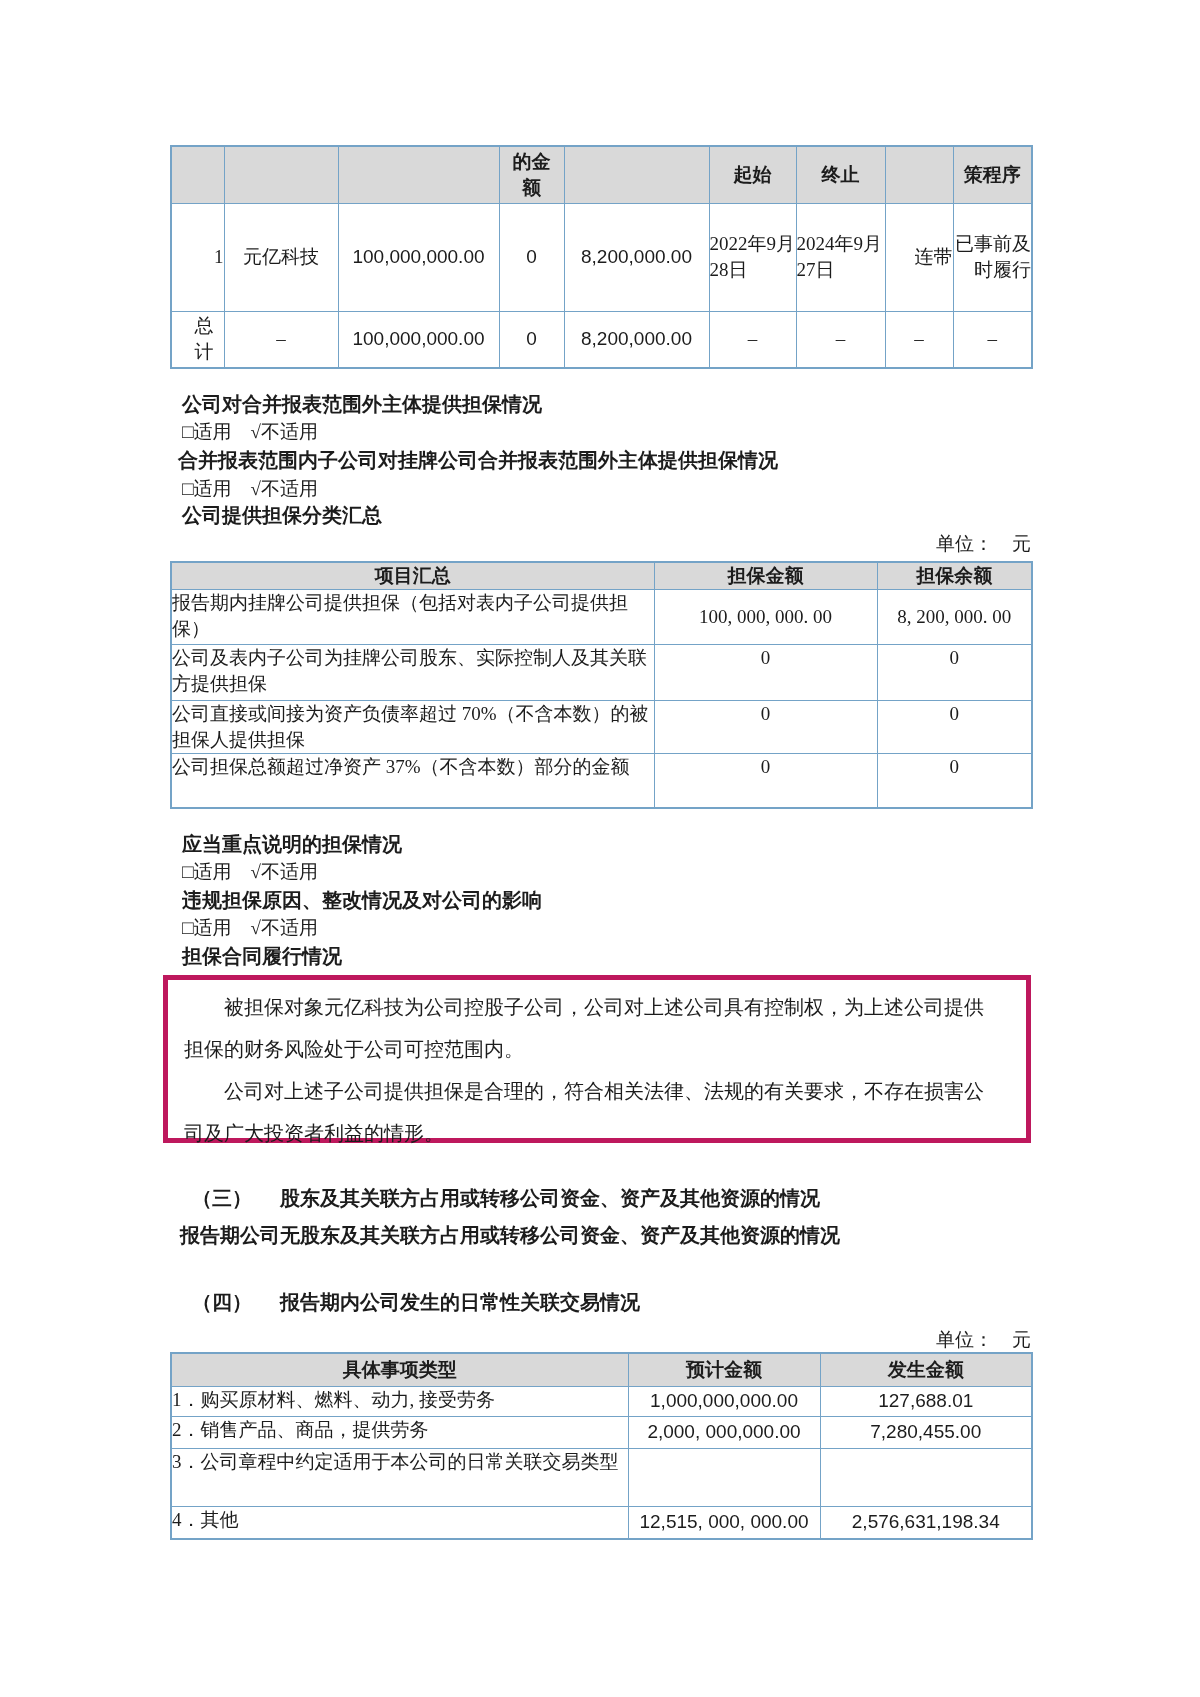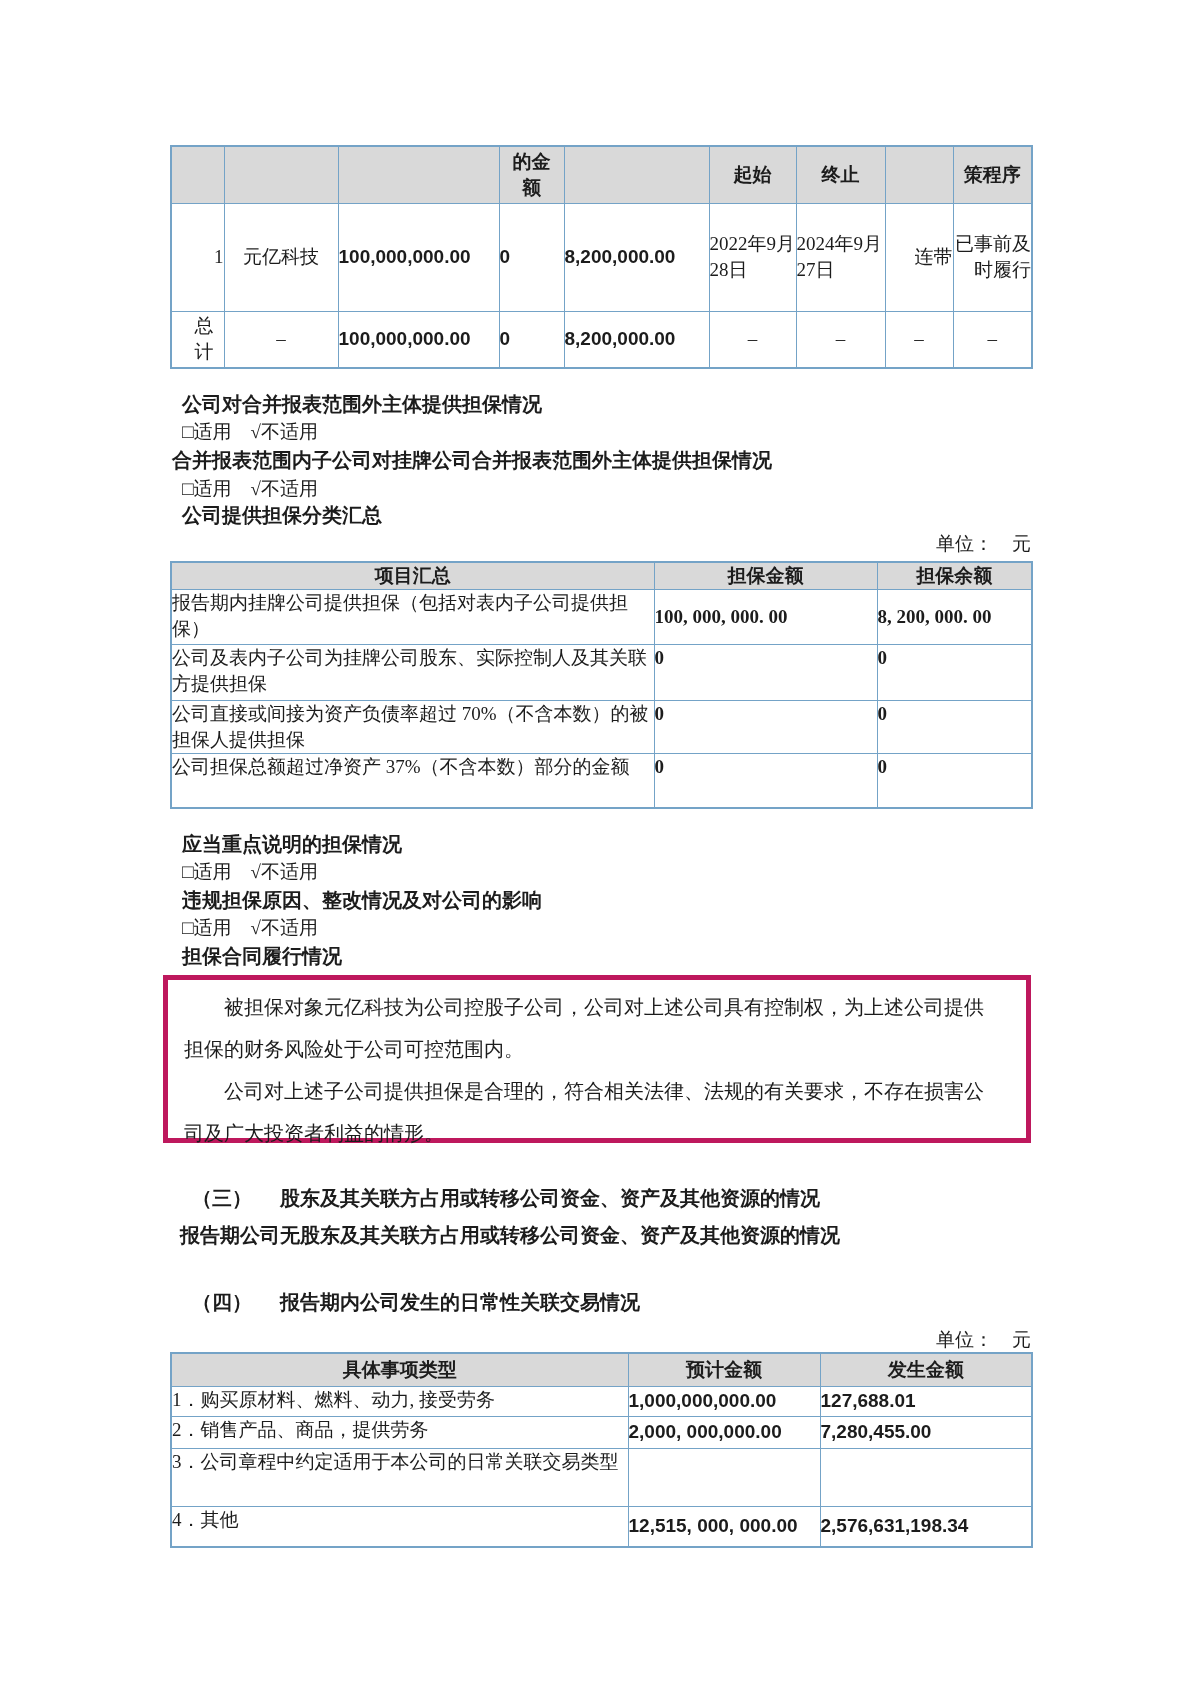--- a/index.html
+++ b/index.html
@@ -21,21 +21,21 @@
     padding:0;overflow:hidden;word-break:break-all;
   }
   table.doc th{
     background:#d9d9d9;font-weight:bold;text-align:center;vertical-align:middle;
     font-family:"Liberation Sans","DejaVu Sans",sans-serif;
   }
   .num{font-family:"Liberation Sans","DejaVu Sans",sans-serif;}
   .numser{font-family:"Liberation Serif","DejaVu Serif",serif;}
   .tl{text-align:left;padding:2px 6px;vertical-align:top;}
   .tc{text-align:center;vertical-align:middle;}
-  .trr{text-align:left;padding:2px 10px 2px 2px;vertical-align:middle;font-weight:bold;}
+  .trr{text-align:center;padding:2px 10px 2px 2px;vertical-align:middle;}
   .vtop{vertical-align:top;padding-top:3px;}
   .seq{text-align:right;padding-right:14px;vertical-align:middle;}
   .narrow{padding-left:20px;padding-right:20px;text-align:right;vertical-align:middle;}
   .wrap2{padding-left:13px;padding-right:13px;text-align:right;vertical-align:middle;}
   .htop{vertical-align:top;padding-top:4px;margin-top:40px;}
   .datecell{text-align:left;padding:2px 5px;vertical-align:middle;}
   
   .hd{font-weight:bold;font-size:20px;line-height:22px;
       font-family:"Liberation Sans","DejaVu Sans",sans-serif;white-space:pre;}
   .body-line{font-size:19px;line-height:22px;white-space:pre;}
@@ -100,21 +100,21 @@
       <td class="tc">–</td>
       <td class="tc">–</td>
       <td class="tc">–</td>
       <td class="tc">–</td>
     </tr>
   </tbody>
     </table>
 
   <div class="abs hd" style="left:182px;top:393px;">公司对合并报表范围外主体提供担保情况</div>
   <div class="abs body-line" style="left:182px;top:421px;">□适用　√不适用</div>
-  <div class="abs hd" style="left:172px;top:449px;">合并报表范围内子公司对挂牌公司合并报表范围外主体提供担保情况</div>
+  <div class="abs hd" style="left:178px;top:449px;">合并报表范围内子公司对挂牌公司合并报表范围外主体提供担保情况</div>
   <div class="abs body-line" style="left:182px;top:478px;">□适用　√不适用</div>
   <div class="abs hd" style="left:182px;top:504px;">公司提供担保分类汇总</div>
   <div class="abs unit" style="right:169px;top:531px;">单位：　元</div>
 
   <table class="doc abs" style="left:170px;top:561px;width:861px;">
     <colgroup>
       <col style="width:483px">
         <col style="width:223px">
         <col style="width:155px">
     </colgroup>
@@ -188,21 +188,21 @@
     <tr style="height:32px">
       <td class="tl">2．销售产品、商品，提供劳务</td>
       <td class="trr num">2,000, 000,000.00</td>
       <td class="trr num">7,280,455.00</td>
     </tr>
     <tr style="height:58px">
       <td class="tl">3．公司章程中约定适用于本公司的日常关联交易类型</td>
       <td class="trr num"></td>
       <td class="trr num"></td>
     </tr>
-    <tr style="height:41px">
+    <tr style="height:33px">
       <td class="tl">4．其他</td>
       <td class="trr num">12,515, 000, 000.00</td>
       <td class="trr num">2,576,631,198.34</td>
     </tr>
   </tbody>
     </table>
 
 </div>
 
 </body></html>

